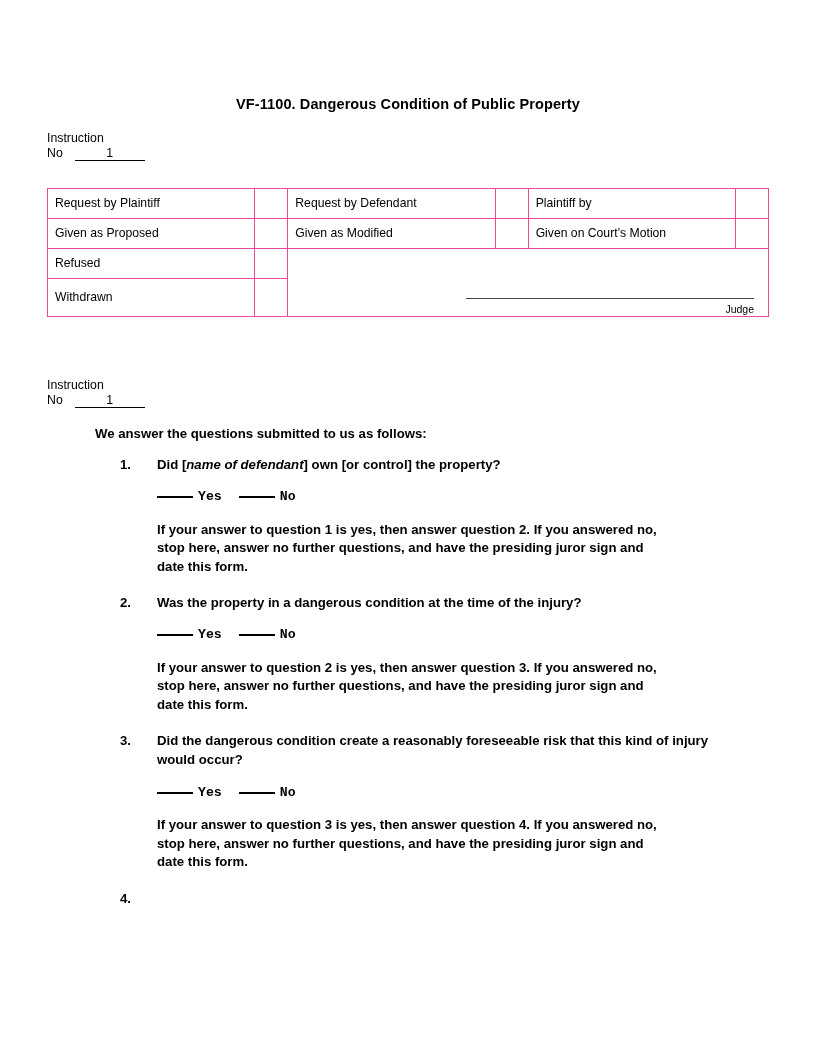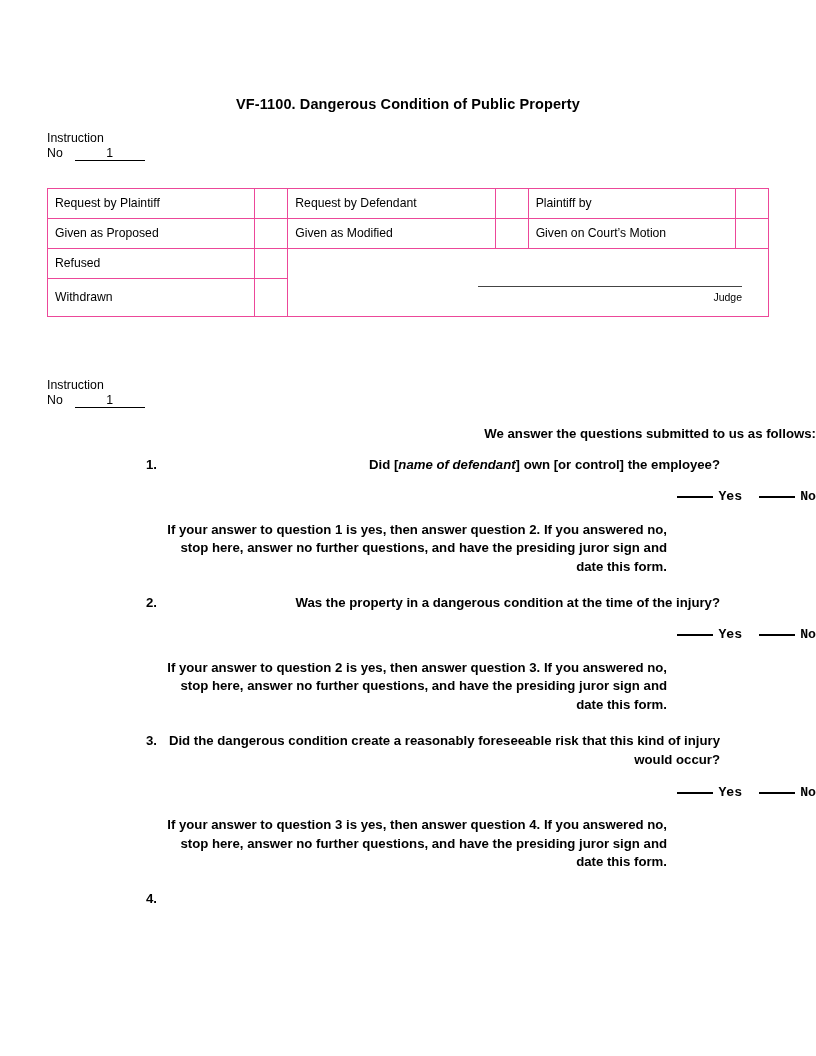--- a/index.html
+++ b/index.html
@@ -81,21 +81,21 @@
     padding: 0 0 0 7px;
     vertical-align: middle;
     height: 29px;
     font-size: 12.2px;
     line-height: 15px;
   }
   .disp-table td.narrow { padding: 0; }
   .disp-table td.tall { height: 37px; }
   .cell-sign {
     position: relative;
-    padding: 12px !important;
+    padding: 0 !important;
     vertical-align: bottom;
   }
   .sign-wrap {
     position: relative;
     height: 100%;
     width: 100%;
   }
   .sign-line {
     position: absolute;
     left: 178px;
@@ -110,21 +110,20 @@
     font-size: 10.5px;
     line-height: 12px;
   }
 
   
   .body-wrap {
     position: absolute;
     left: 0;
     top: 424px;
     width: 816px;
-    text-align: right;
   }
   .lead-line {
     margin-left: 95px;
     font-size: 13.2px;
     font-weight: bold;
     line-height: 19px;
   }
 
   .q-row {
     display: flex;
@@ -241,21 +240,21 @@
       <span class="instr-blank">1</span>
     </span>
   </div>
 
   <div class="body-wrap">
 
     <div class="lead-line">We answer the questions submitted to us as follows:</div>
 
     <div class="q-row">
       <div class="q-num">1.</div>
-      <div class="q-text"><span>Did  [</span><i>name of defendant</i><span>] own [or control] the employee?</span></div>
+      <div class="q-text"><span>Did  [</span><i>name of defendant</i><span>] own [or control] the property?</span></div>
     </div>
     <div class="answer-row">
       <span class="blank-sm"></span><span>Yes</span><span class="gap-mid"></span><span class="blank-sm"></span><span>No</span>
     </div>
     <div class="note-para">If your answer to question 1 is yes, then answer question 2. If you answered no, stop here, answer no further questions, and have the presiding juror sign and date this form.</div>
 
     <div class="q-row sp-q2">
       <div class="q-num">2.</div>
       <div class="q-text">Was the property in a dangerous condition at the time of the injury?</div>
     </div>

